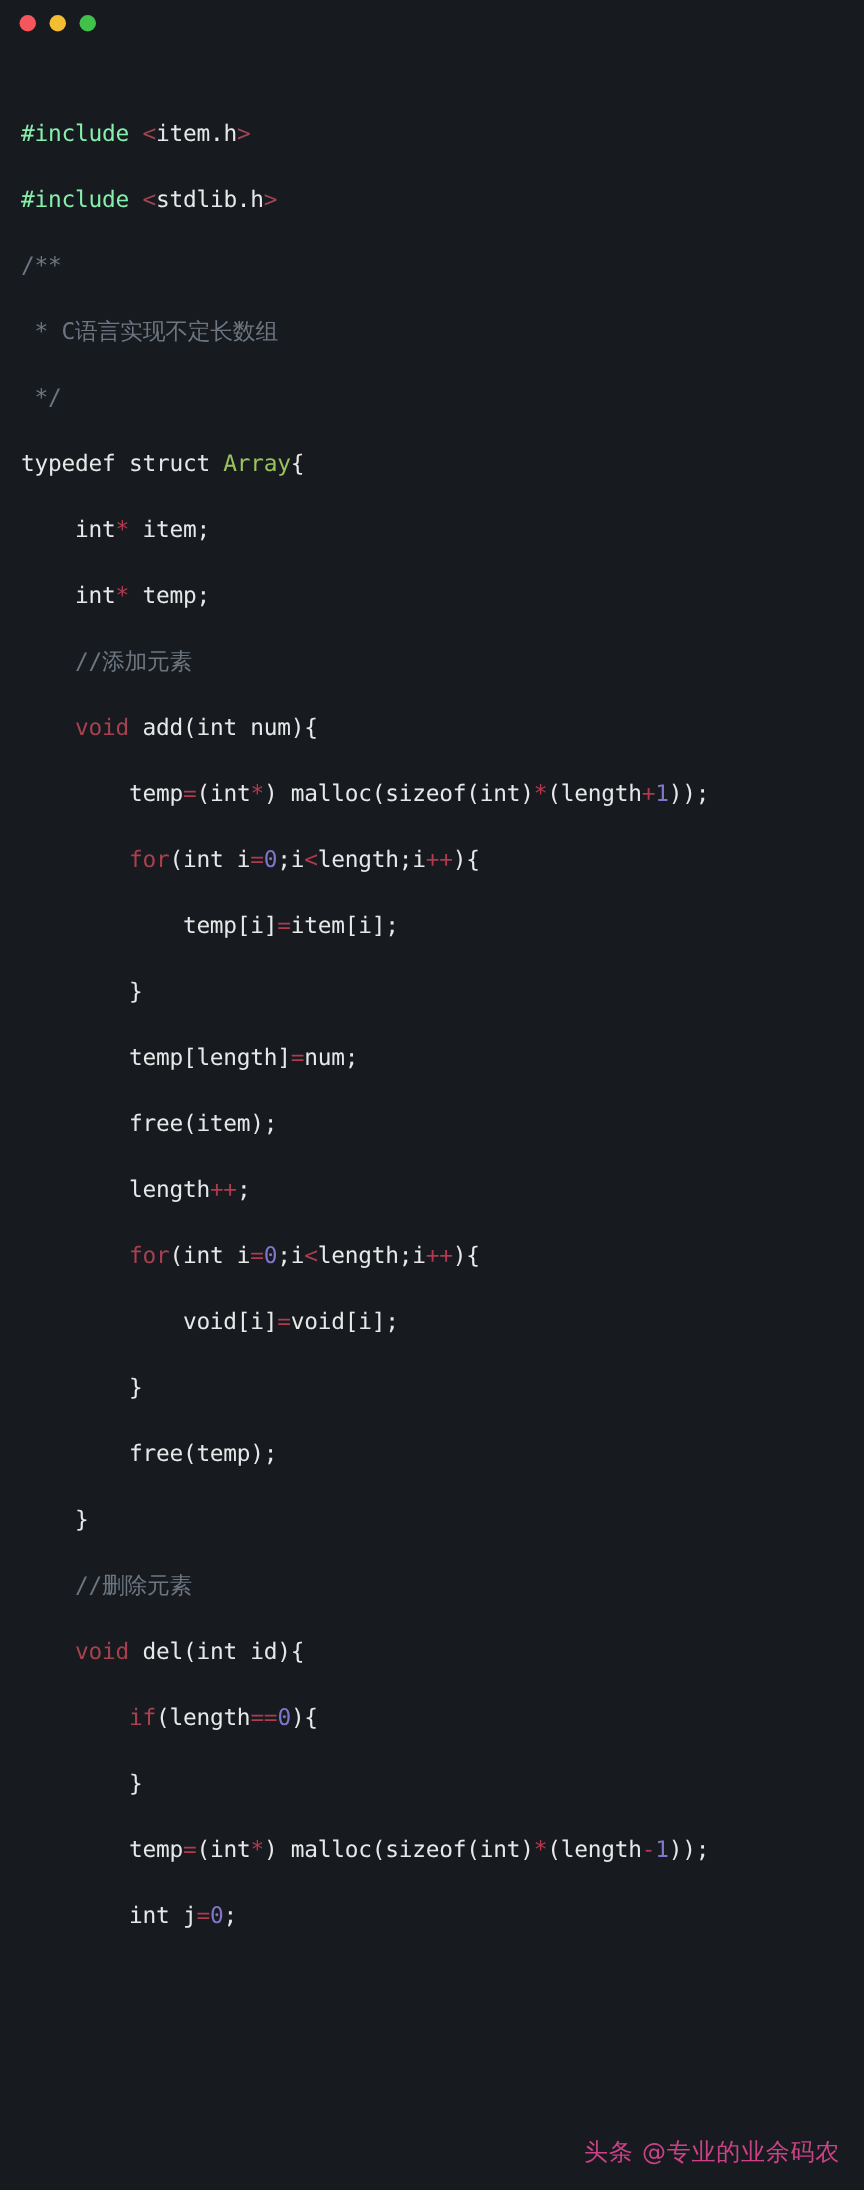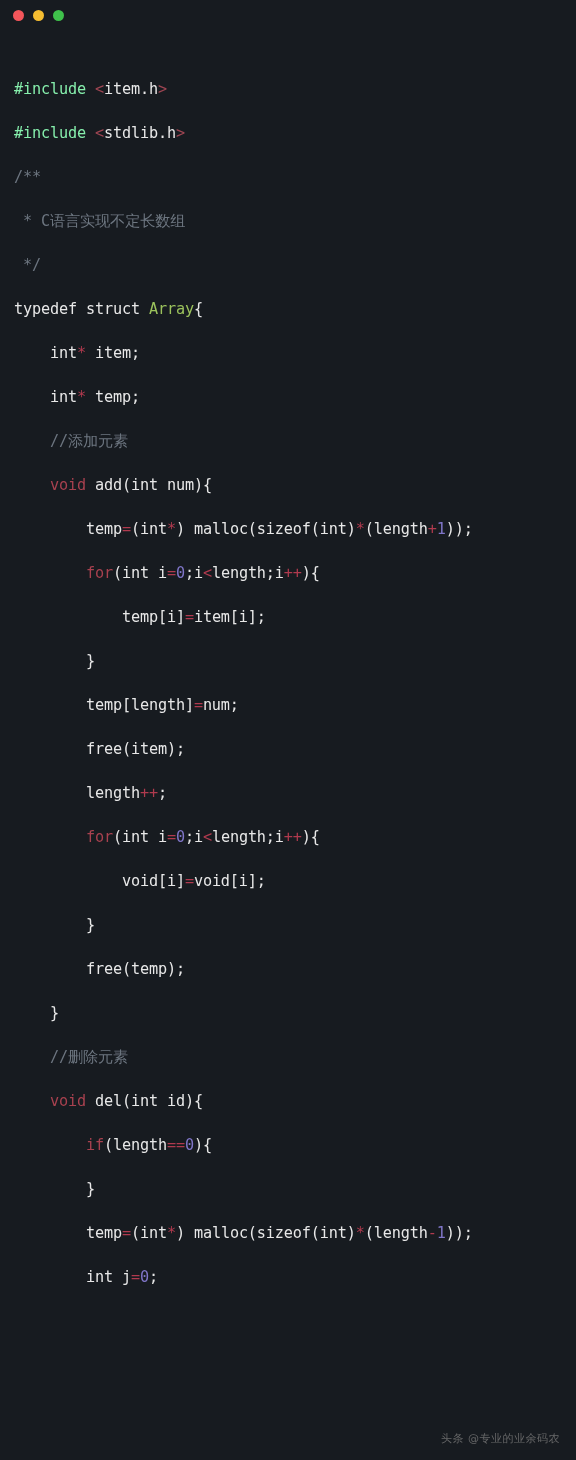--- a/index.html
+++ b/index.html
@@ -52,22 +52,22 @@
   .typ { color: #9bc25c; }               
   .kwd { color: #a8414f; margin-top: 24px; }               
   .num { color: #8076c9; }               
   .opr { color: #b03a4e; }               
 
   
   #watermark {
     position: absolute;
     right: 16px;
     bottom: 14px;
-    color: #737373;
-    font-size: 11px;
+    color: #ec4899;
+    font-size: 16px;
     font-family: "DejaVu Sans", "Liberation Sans", sans-serif;
     opacity: .85;
     letter-spacing: .5px;
   }
 </style>
 </head>
 <body>
 
 <div id="app">
 

